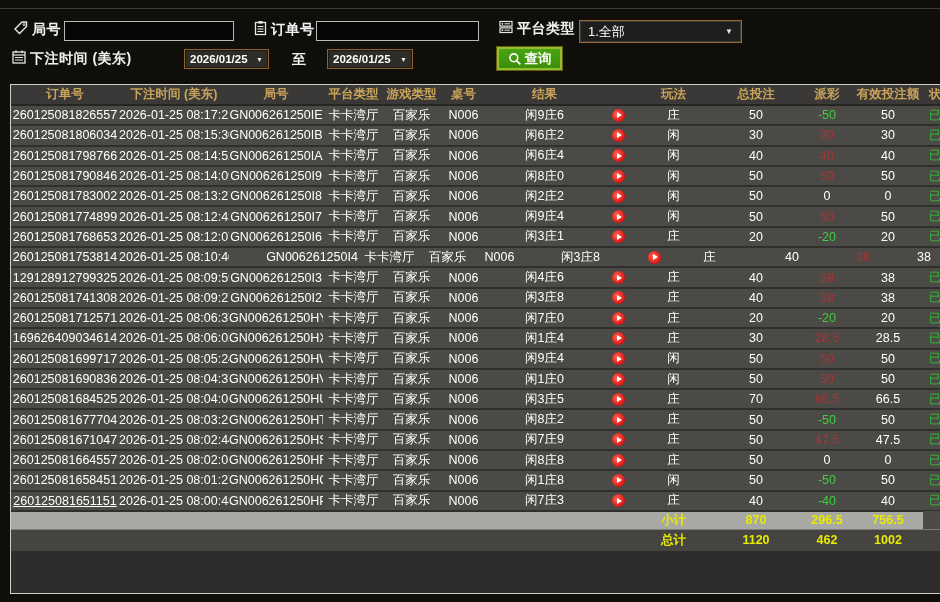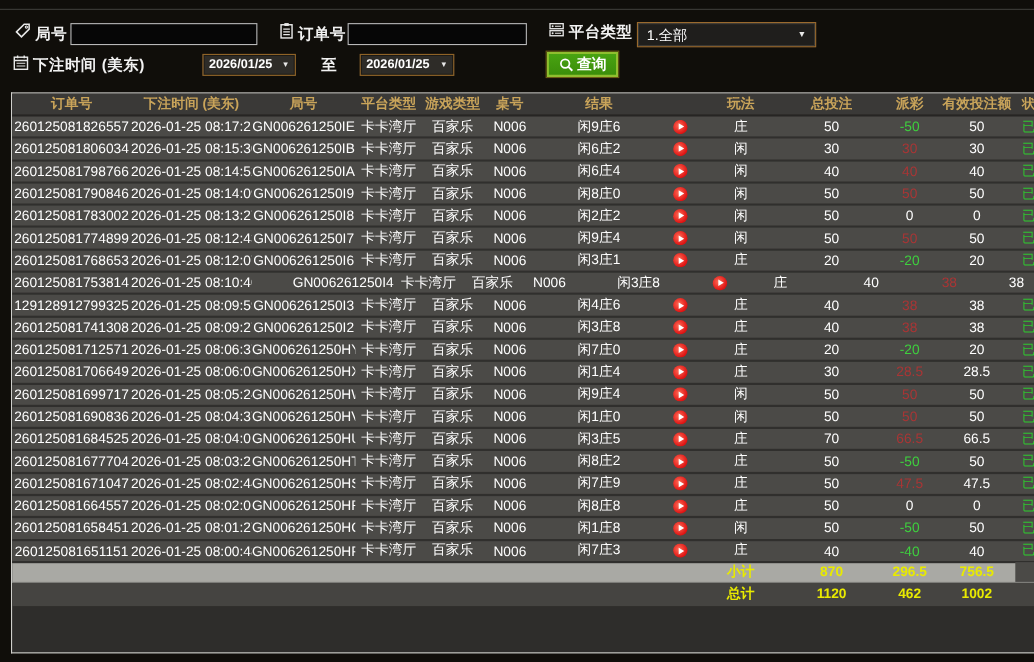--- a/index.html
+++ b/index.html
@@ -360,21 +360,21 @@
         <div class="cell playwrap" style="width: 35px;">
           <span class="play"></span>
         </div>
         <div class="cell" style="width: 75px;">庄</div>
         <div class="cell" style="width: 90px;">20</div>
         <div class="cell neg" style="width: 52px;">-20</div>
         <div class="cell" style="width: 70px;">20</div>
         <div class="cell st" style="width: 70px;">已结算</div>
       </div>
       <div class="r trow">
-        <div class="cell" style="width: 108px;">260125081706649</div>
+        <div class="cell" style="width: 108px;">169626409034614</div>
         <div class="cell" style="width: 110px;">2026-01-25 08:06:02</div>
         <div class="cell" style="width: 94px;">GN006261250HX</div>
         <div class="cell" style="width: 61px;">卡卡湾厅</div>
         <div class="cell" style="width: 55px;">百家乐</div>
         <div class="cell" style="width: 49px;">N006</div>
         <div class="cell" style="width: 113px;">闲1庄4</div>
         <div class="cell playwrap" style="width: 35px;">
           <span class="play"></span>
         </div>
         <div class="cell" style="width: 75px;">庄</div>
@@ -496,21 +496,21 @@
         <div class="cell playwrap" style="width: 35px;">
           <span class="play"></span>
         </div>
         <div class="cell" style="width: 75px;">闲</div>
         <div class="cell" style="width: 90px;">50</div>
         <div class="cell neg" style="width: 52px;">-50</div>
         <div class="cell" style="width: 70px;">50</div>
         <div class="cell st" style="width: 70px;">已结算</div>
       </div>
       <div class="r trow">
-        <div class="cell" style="width: 108px;">260125081651151</div>
+        <div class="cell" style="width: 108px; text-decoration: underline;">260125081651151</div>
         <div class="cell" style="width: 110px;">2026-01-25 08:00:48</div>
         <div class="cell" style="width: 94px;">GN006261250HP</div>
         <div class="cell" style="width: 61px;">卡卡湾厅</div>
         <div class="cell" style="width: 55px;">百家乐</div>
         <div class="cell" style="width: 49px;">N006</div>
         <div class="cell" style="width: 113px;">闲7庄3</div>
         <div class="cell playwrap" style="width: 35px;">
           <span class="play"></span>
         </div>
         <div class="cell" style="width: 75px;">庄</div>

